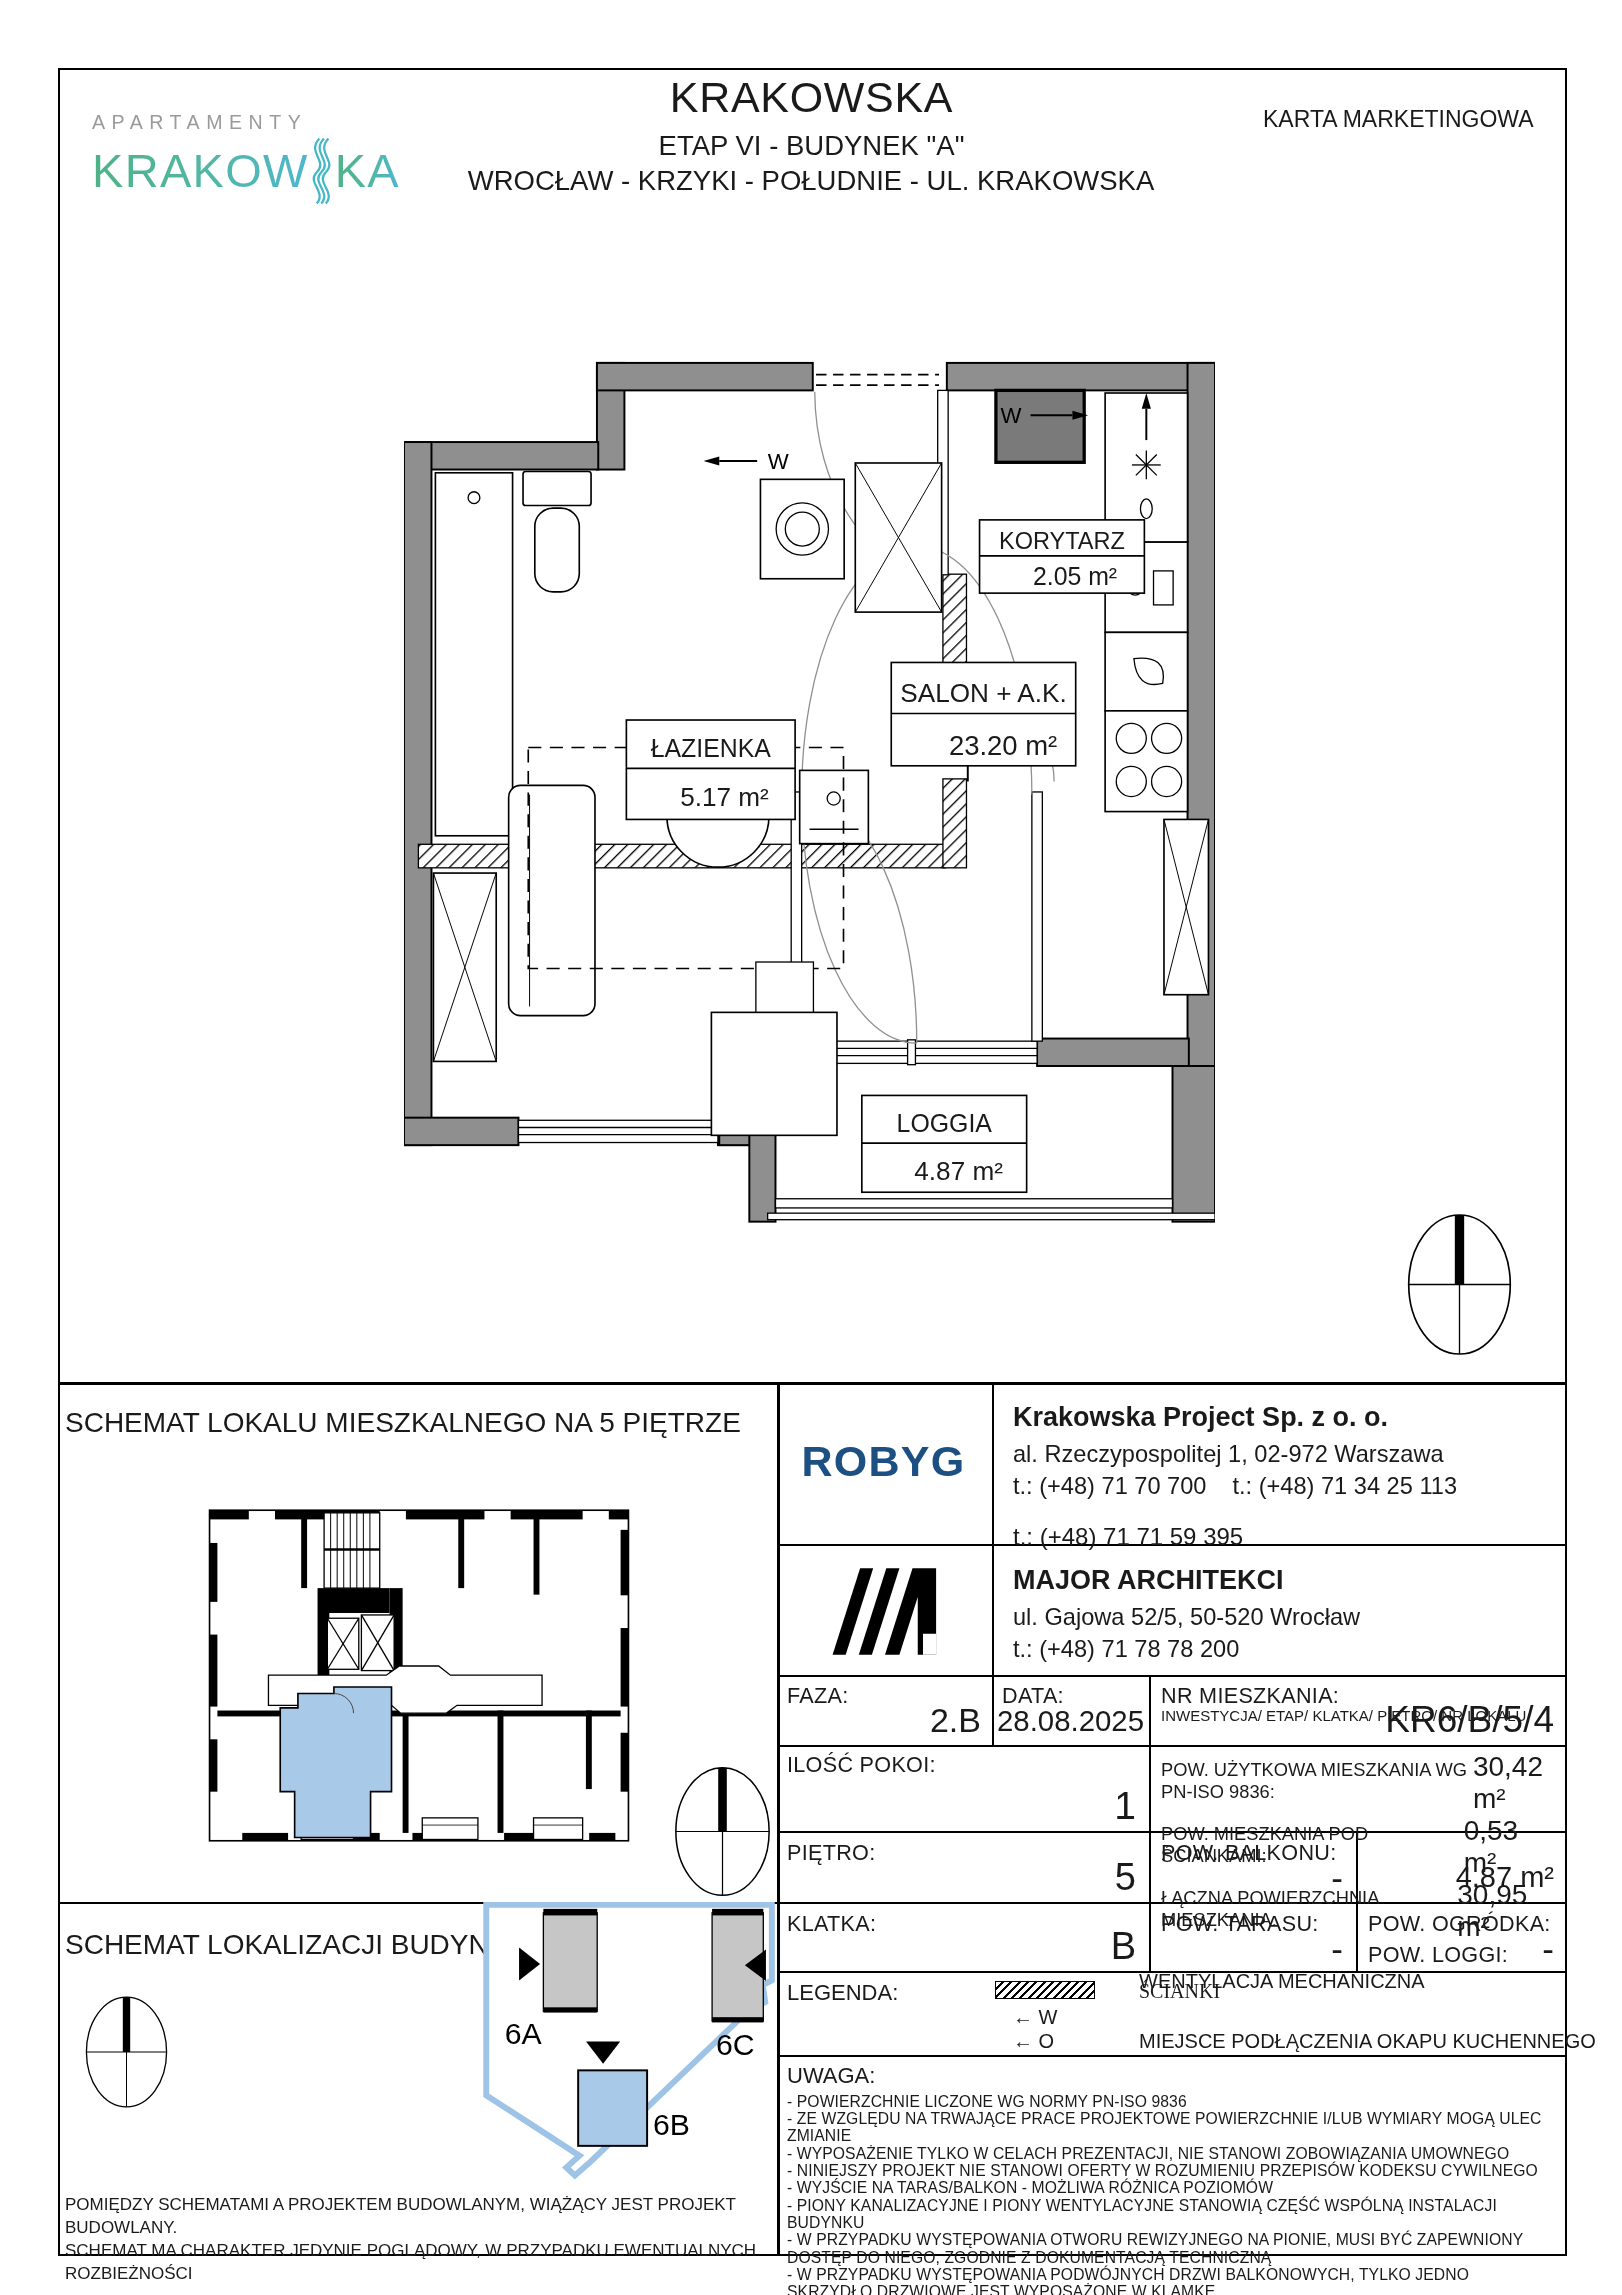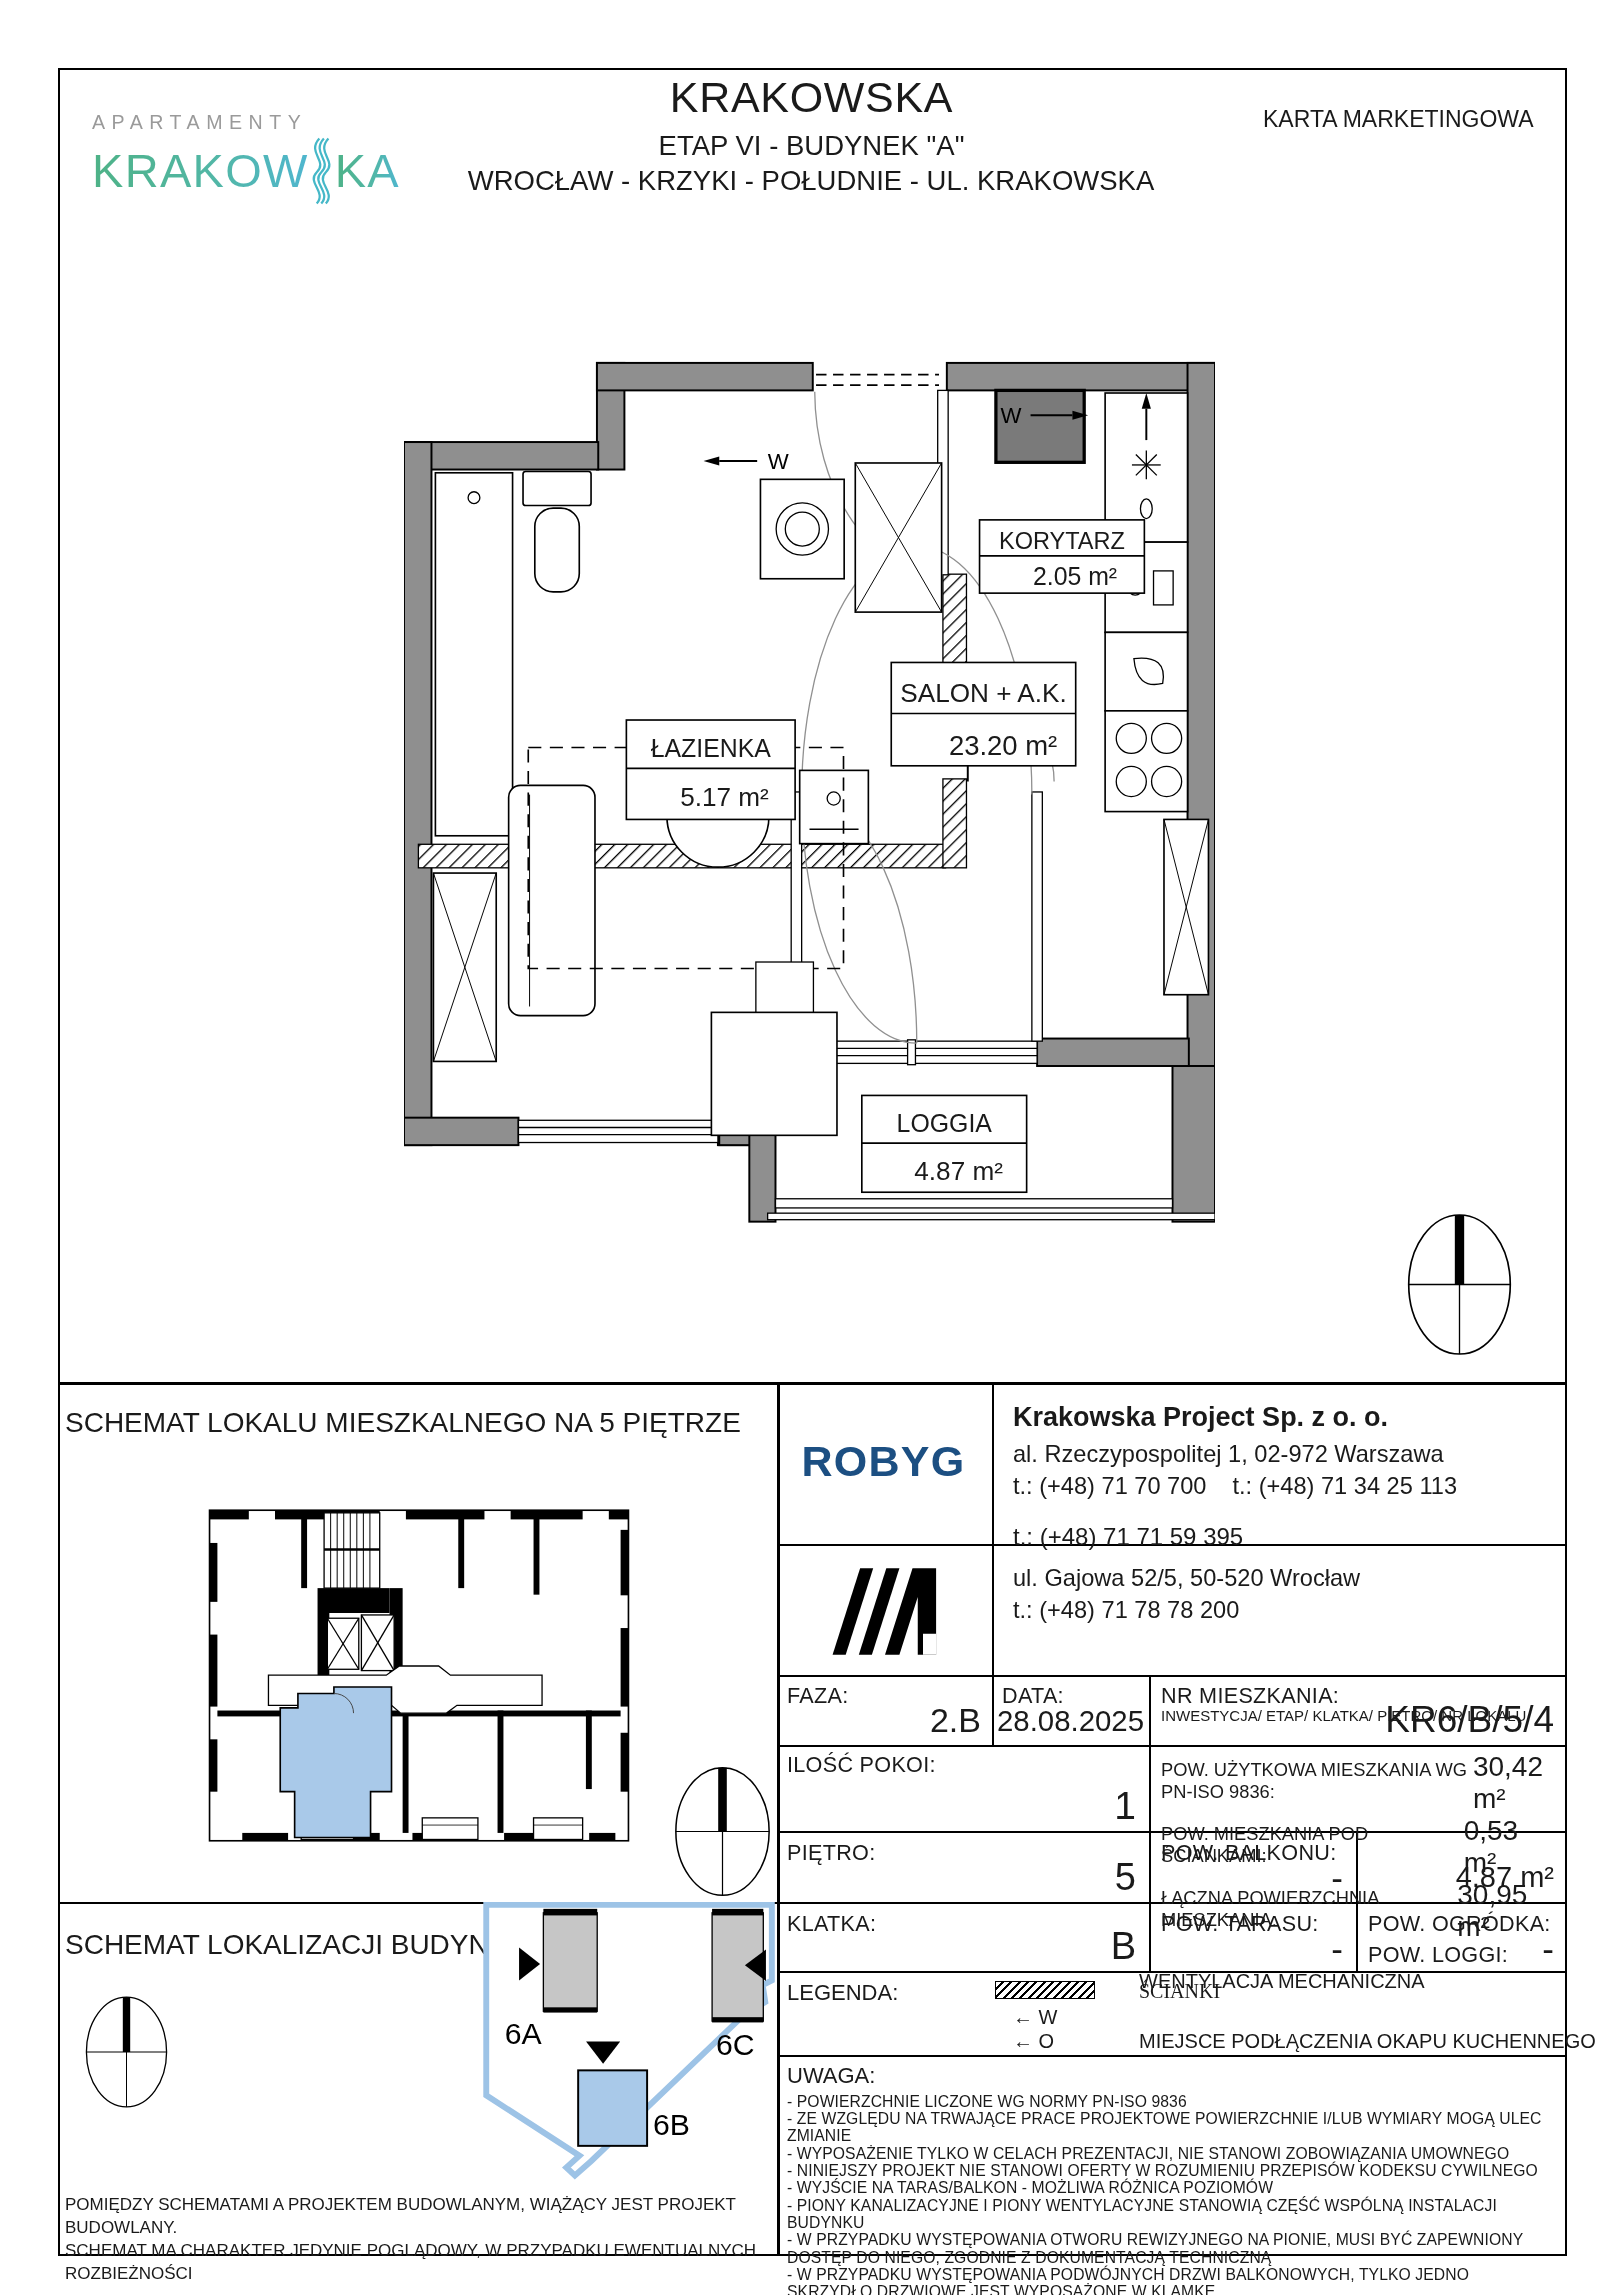--- a/index.html
+++ b/index.html
@@ -349,20 +349,21 @@
 
 <svg class="abs" style="left:826px;top:1563px;" width="118" height="95" viewBox="0 0 180 145">
   <g fill="#000">
     <polygon points="10,140 52,8 72,8 30,140"></polygon>
     <polygon points="50,140 92,8 112,8 70,140"></polygon>
     <polygon points="90,140 132,8 168,8 168,140 140,140 140,52 112,140"></polygon>
     <rect x="148" y="108" width="20" height="32" fill="#fff"></rect>
   </g>
 </svg>
 <div class="abs" style="left:1013px;top:1565px;width:537px;">
+  <div class="bold" style="font-size:27px;margin-bottom:7.9px;">MAJOR ARCHITEKCI</div>
   <div style="font-size:23.6px;margin-bottom:5.2px;">ul. Gajowa 52/5, 50-520 Wrocław</div>
   <div style="font-size:23.6px;">t.: (+48) 71 78 78 200</div>
 </div>
 
 <div class="abs cell-label" style="left:787px;top:1683px;">FAZA:</div>
 <div class="abs right" style="left:787px;top:1701px;width:194px;font-size:34px;">2.B</div>
 <div class="abs cell-label" style="left:1002px;top:1683px;">DATA:</div>
 <div class="abs center" style="left:994px;top:1704px;width:153px;font-size:29.4px;">28.08.2025</div>
 <div class="abs cell-label" style="left:1161px;top:1683px;">NR MIESZKANIA:</div>
 <div class="abs" style="left:1161px;top:1707px;font-size:15px;">INWESTYCJA/ ETAP/ KLATKA/ PIĘTRO/ NR LOKALU</div>

